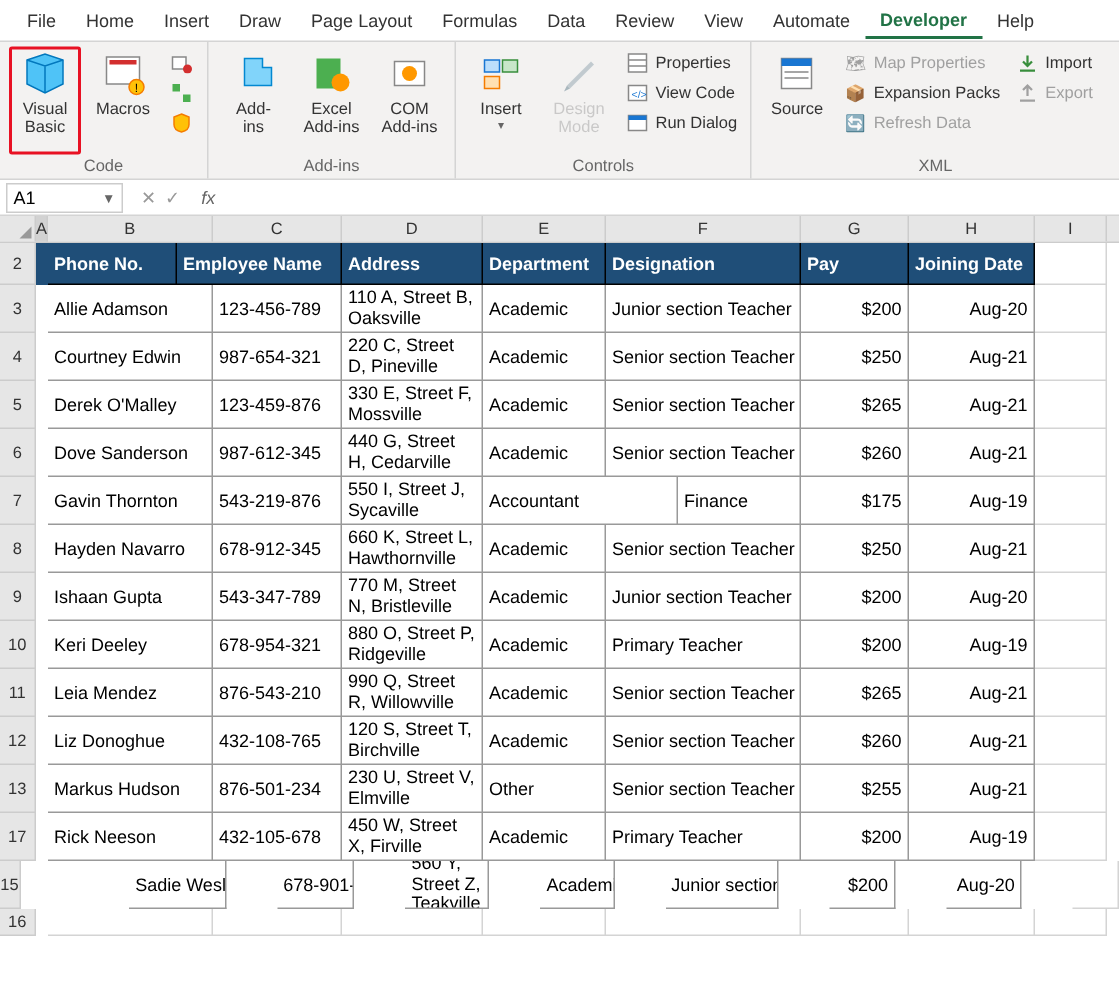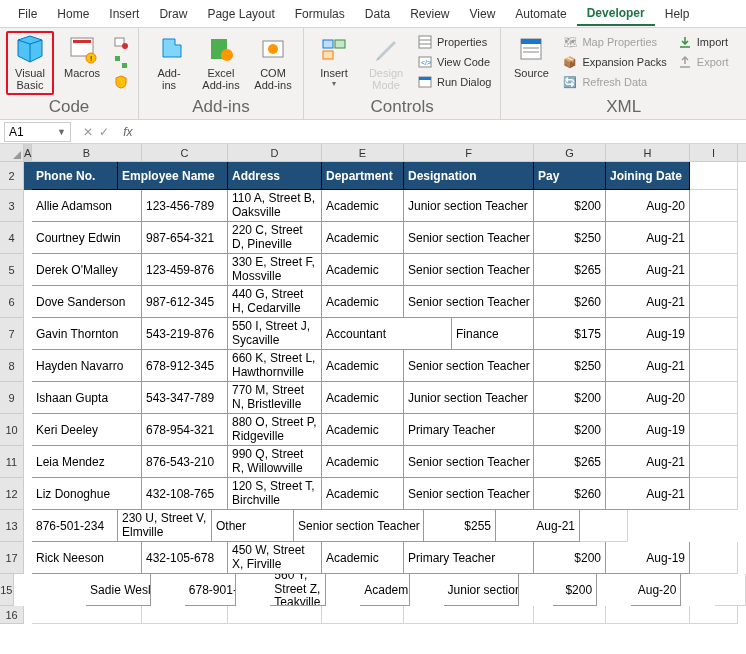--- a/index.html
+++ b/index.html
@@ -3,31 +3,31 @@
 <meta charset="utf-8">
 <style>
 *{box-sizing:border-box;margin:0;padding:0;font-family:"Segoe UI",Arial,sans-serif}
 body{background:#fff;width:746px;height:654px;overflow:hidden;font-size:12px}
 .ribbon-tabs{display:flex;height:28px;align-items:center;padding-left:8px;border-bottom:1px solid #d4d4d4}
 .ribbon-tab{padding:4px 10px;color:#333;cursor:pointer}
 .ribbon-tab.active{color:#217346;font-weight:600;border-bottom:2px solid #217346}
 .ribbon{display:flex;background:#f3f2f1;height:92px;border-bottom:1px solid #d4d4d4}
 .group{display:flex;flex-direction:column;border-right:1px solid #d4d4d4;padding:3px 6px 2px}
 .group-content{display:flex;flex:1;gap:4px}
-.group-label{text-align:center;color:#666;font-size:17px;margin-top:2px}
+.group-label{text-align:center;color:#666;font-size:11px;margin-top:2px}
 .big-btn{display:flex;flex-direction:column;align-items:center;justify-content:flex-start;padding:2px 4px;cursor:pointer;min-width:48px}
 .big-btn .ico{width:32px;height:32px;display:flex;align-items:center;justify-content:center;margin-bottom:2px}
 .big-btn .lbl{font-size:11px;text-align:center;line-height:1.1;color:#333}
 .highlight{border:2px solid #e81123;border-radius:2px;padding:0 2px}
 .small-col{display:flex;flex-direction:column;gap:2px;justify-content:flex-start;padding-top:2px}
 .small-btn{display:flex;align-items:center;gap:4px;padding:1px 3px;cursor:pointer;color:#333;font-size:11px;white-space:nowrap}
 .small-btn.disabled{color:#a0a0a0}
 .small-ico{width:16px;height:16px;display:inline-flex;align-items:center;justify-content:center}
 .namebox-row{display:flex;align-items:center;height:24px;border-bottom:1px solid #d4d4d4;background:#fff}
-.namebox{width:67px;height:20px;border:1px solid #ccc;margin:16px 4px;padding:0 4px;display:flex;align-items:center;justify-content:space-between;font-size:12px}
+.namebox{width:78px;height:20px;border:1px solid #ccc;margin:16px 4px;padding:0 4px;display:flex;align-items:center;justify-content:space-between;font-size:12px}
 .namebox-dd{color:#666;font-size:9px}
 .fx-btns{display:flex;gap:6px;padding:0 8px;color:#999}
 .fx-label{font-style:italic;color:#666;padding-left:6px}
 .grid-wrap{position:relative}
 .col-headers{display:flex;background:#e6e6e6;height:18px;border-bottom:1px solid #ccc}
 .corner{width:24px;background:#e6e6e6;border-right:1px solid #ccc;position:relative}
 .corner::after{content:"";position:absolute;right:2px;bottom:2px;border-left:8px solid transparent;border-bottom:8px solid #999}
 .col-h{text-align:center;border-right:1px solid #ccc;font-size:11px;color:#333;line-height:18px;background:#e6e6e6}
 .col-h.sel{background:#d2d2d2}
 .grid-body{display:flex;flex-direction:column}
@@ -419,20 +419,21 @@
         <div class="cell col-D wrap">120 S, Street T, Birchville</div>
         <div class="cell col-E">Academic</div>
         <div class="cell col-F">Senior section Teacher</div>
         <div class="cell col-G r">$260</div>
         <div class="cell col-H r">Aug-21</div>
         <div class="cell col-I" style="border-color:#d4d4d4"></div>
       </div>
       <div class="row" style="height: 32px;">
         <div class="row-h">13</div>
         <div class="cell col-A"></div>
+        <div class="cell col-B">Markus Hudson</div>
         <div class="cell col-C">876-501-234</div>
         <div class="cell col-D wrap">230 U, Street V, Elmville</div>
         <div class="cell col-E">Other</div>
         <div class="cell col-F">Senior section Teacher</div>
         <div class="cell col-G r">$255</div>
         <div class="cell col-H r">Aug-21</div>
         <div class="cell col-I" style="border-color:#d4d4d4"></div>
       </div>
       <div class="row" style="height: 32px;">
         <div class="row-h">17</div>

